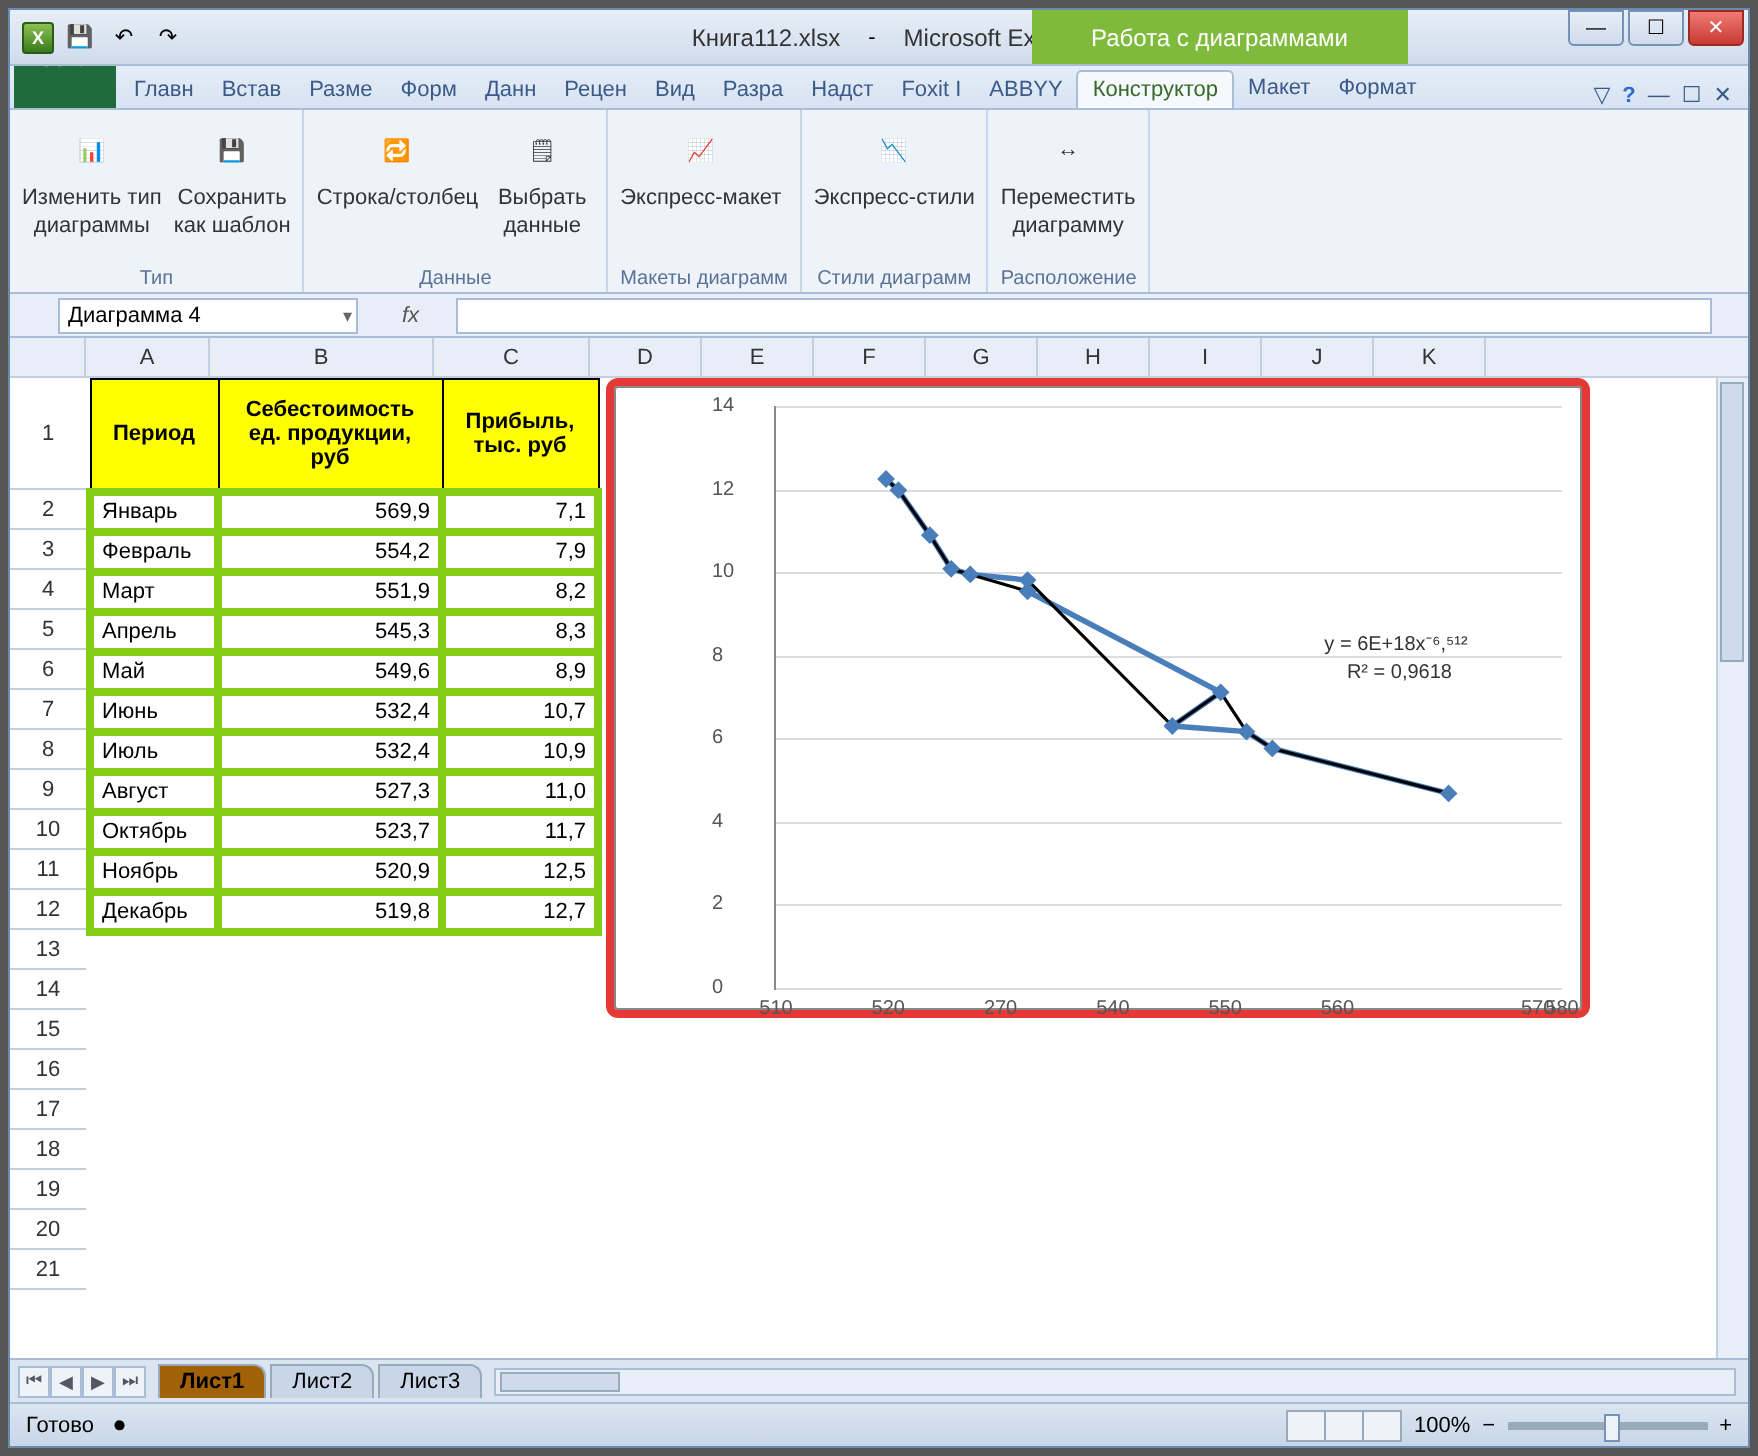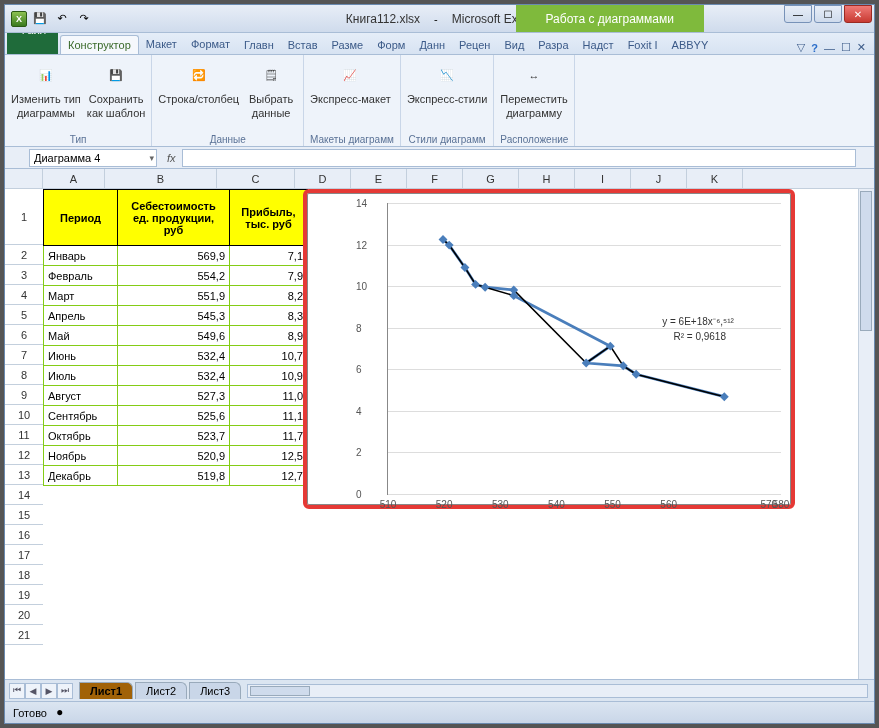--- a/index.html
+++ b/index.html
@@ -21,37 +21,37 @@
   .rtab.file { background: #1f6b3a; color: #fff; border-radius: 3px 3px 0 0; padding: 18px 12px; margin-right:2px; }
   .rtab.active { background: #f5f8fc; border: 1px solid #a9bdd6; border-bottom: none; border-radius: 3px 3px 0 0; color:#3a6a2a;}
   .ribbon-help { margin-left:auto; display:flex; gap:6px; padding-right:8px; align-items:center; color:#3b5a88;}
   .ribbon { height: 92px; background: #eef3fa; border-bottom: 1px solid #a9bdd6; display: flex; }
   .ribbon-group { border-right: 1px solid #c9d6e8; display:flex; flex-direction:column; padding: 4px 6px 1px; }
   .rg-body { flex:1; display:flex; gap:6px; align-items:flex-start; }
   .rg-label { font-size: 10px; color:#5a7296; text-align:center; padding-top:1px; }
   .big-btn { display:flex; flex-direction:column; align-items:center; width: auto; min-width:52px; font-size:11px; color:#333; text-align:center; gap:2px; }
   .big-btn .bic { width:32px; height:32px; display:flex; align-items:center; justify-content:center; }
   .formula-bar { height: 22px; background: #e8eef7; border-bottom: 1px solid #a9bdd6; display:flex; align-items:center; }
-  .name-box { width: 128px; border: 1px solid #a9bdd6; background:#fff; height:18px; margin: 0 4px 0 24px; display:flex; align-items:center; padding: 0 4px; font-size:11px; position:relative;}
+  .name-box { width: 150px; border: 1px solid #a9bdd6; background:#fff; height:18px; margin: 0 4px 0 24px; display:flex; align-items:center; padding: 0 4px; font-size:11px; position:relative;}
   .name-box::after { content:"▾"; position:absolute; right:2px; color:#666; font-size:9px;}
-  .fx-label { font-style: italic; color:#555; margin: 0 6px; font-size:11px;}
+  .fx-label { font-style: italic; color:#555; margin: 0 18px; font-size:11px;}
   .fx-input { flex:1; border:1px solid #a9bdd6; background:#fff; height:18px; margin-right:18px;}
   .grid-area { flex:1; display:flex; background:#fff; overflow:hidden; position:relative;}
   .colhead-row { height: 20px; background:#e8eef7; border-bottom:1px solid #c3cfdd; display:flex;}
   .corner { width:38px; height:20px; background:#e8eef7; border-right:1px solid #c3cfdd; border-bottom:1px solid #c3cfdd;}
   .colhead { border-right:1px solid #c3cfdd; text-align:center; font-size:11px; color:#333; line-height:20px; }
   .rowhead { height:20px; border-bottom:1px solid #c3cfdd; text-align:center; font-size:11px; color:#333; line-height:20px; }
   .rowhead.hdr { height:56px; line-height:56px;}
   .grid-body { flex:1; position:relative; }
   table.sheet { border-collapse: collapse; position:absolute; top:0; left:0; }
   .sheet td { border: 1px solid #d4d4d4; height:20px; font-size:11px; padding: 0 4px; background:#fff; }
   .sheet th { border: 1px solid #000; background: #ffff00; font-size:11px; font-weight:bold; text-align:center; padding: 2px 4px; height:56px;}
-  .sheet td.b { border:1px solid #84cc16; }
+  .sheet td.b { border:4px solid #84cc16; }
   .sheet td.num { text-align:right;}
-  .colA{width:74px;margin-left:20px;} .colB{width:112px;} .colC{width:78px;}
+  .colA{width:64px;margin-left:20px;} .colB{width:112px;} .colC{width:78px;}
   .chart-box { position:absolute; border: 4px solid #e53935; border-radius: 6px; background:#fff; box-shadow:inset 0 0 0 1px #888; }
   .chart-inner { position:absolute; inset:10px 10px 10px 80px; border-left:1px solid #888; border-bottom:1px solid #888;}
   .ytick { position:absolute; left:-32px; font-size:10px; color:#555; transform:translateY(-50%);}
   .xtick { position:absolute; bottom:-16px; font-size:10px; color:#555; transform:translateX(-50%);}
   .hgrid { position:absolute; left:0; right:0; border-top:1px solid #ddd;}
   .eq-text { position:absolute; font-size:10px; color:#333; }
   .sheet-tabs { height: 22px; background:#dbe5f1; border-top:1px solid #a9bdd6; display:flex; align-items:center; font-size:11px;}
   .sheet-nav { display:flex; gap:0; padding:0 4px;}
   .sheet-nav span{ width:16px; height:16px; border:1px solid #a9bdd6; background:#eef3fa; display:flex;align-items:center;justify-content:center; font-size:9px; color:#556;}
   .sheet-tab { padding:2px 10px; background:#c9d6e8; border:1px solid #9ab; border-bottom:none; margin-left:2px; border-radius:0 6px 0 0;}
@@ -88,37 +88,37 @@
     <div class="context-tab-label">Работа с диаграммами</div>
     <div class="win-controls">
       <div class="win-btn">—</div>
       <div class="win-btn">☐</div>
       <div class="win-btn close">✕</div>
     </div>
   </div>
 
   <div class="ribbon-tabs">
     <div class="rtab file">Файл</div>
-    <div id="ctx-tabs" style="display:flex;">
-        <div class="rtab active">Конструктор</div>
-        <div class="rtab">Макет</div>
-        <div class="rtab">Формат</div>
-      </div>
     <div id="std-tabs" style="display: flex;">
         <div class="rtab">Главн</div>
         <div class="rtab">Встав</div>
         <div class="rtab">Разме</div>
         <div class="rtab">Форм</div>
         <div class="rtab">Данн</div>
         <div class="rtab">Рецен</div>
         <div class="rtab">Вид</div>
         <div class="rtab">Разра</div>
         <div class="rtab">Надст</div>
         <div class="rtab">Foxit I</div>
         <div class="rtab">ABBYY</div>
+      </div>
+    <div id="ctx-tabs" style="display:flex;">
+        <div class="rtab active">Конструктор</div>
+        <div class="rtab">Макет</div>
+        <div class="rtab">Формат</div>
       </div>
     <div class="ribbon-help">
       <span>▽</span>
       <span style="color:#2a6dc9;font-weight:bold;">?</span>
       <span>—</span>
       <span>☐</span>
       <span>✕</span>
     </div>
   </div>
 
@@ -274,25 +274,20 @@
                 <td class="b">Июль</td>
                 <td class="b num">532,4</td>
                 <td class="b num">10,9</td>
               </tr>
               <tr>
                 <td class="b">Август</td>
                 <td class="b num">527,3</td>
                 <td class="b num">11,0</td>
               </tr>
               <tr>
-                <td class="b">Сентябрь</td>
-                <td class="b num">525,6</td>
-                <td class="b num">11,1</td>
-              </tr>
-              <tr>
                 <td class="b">Октябрь</td>
                 <td class="b num">523,7</td>
                 <td class="b num">11,7</td>
               </tr>
               <tr>
                 <td class="b">Ноябрь</td>
                 <td class="b num">520,9</td>
                 <td class="b num">12,5</td>
               </tr>
               <tr>
@@ -316,21 +311,21 @@
               <div class="hgrid" style="top: 42.8571%;"></div>
               <div class="ytick" style="top: 42.8571%;">8</div>
               <div class="hgrid" style="top: 28.5714%;"></div>
               <div class="ytick" style="top: 28.5714%;">10</div>
               <div class="hgrid" style="top: 14.2857%;"></div>
               <div class="ytick" style="top: 14.2857%;">12</div>
               <div class="hgrid" style="top: 0%;"></div>
               <div class="ytick" style="top: 0%;">14</div>
               <div class="xtick" style="left: 0%;">510</div>
               <div class="xtick" style="left: 14.2857%;">520</div>
-              <div class="xtick" style="left: 28.5714%;">530</div>
+              <div class="xtick" style="left: 28.5714%;">270</div>
               <div class="xtick" style="left: 42.8571%;">540</div>
               <div class="xtick" style="left: 57.1429%;">550</div>
               <div class="xtick" style="left: 71.4286%;">560</div>
               <div class="xtick" style="left: 85.7143%; margin-left: 44px;">570</div>
               <div class="xtick" style="left: 100%;">580</div>
               <svg class="spark" viewBox="0 0 100 100" preserveAspectRatio="none">
                 <polyline points="85.57142857142854,49.28571428571429 63.14285714285721,43.57142857142857 59.85714285714282,41.42857142857144 50.42857142857137,40.714285714285715 56.571428571428605,36.42857142857142 31.999999999999968,23.571428571428584 31.999999999999968,22.14285714285714 24.71428571428565,21.42857142857143 22.285714285714317,20.714285714285722 19.571428571428637,16.42857142857143 15.57142857142854,10.714285714285708 13.999999999999934,9.285714285714292" fill="none" stroke="#4a7ebb" stroke-width="0.7"></polyline>
                 <polyline points="13.999999999999934,9.285714285714292 15.57142857142854,10.714285714285708 19.571428571428637,16.42857142857143 22.285714285714317,20.714285714285722 24.71428571428565,21.42857142857143 31.999999999999968,23.571428571428584 31.999999999999968,22.14285714285714 50.42857142857137,40.714285714285715 56.571428571428605,36.42857142857142 59.85714285714282,41.42857142857144 63.14285714285721,43.57142857142857 85.57142857142854,49.28571428571429" fill="none" stroke="#000" stroke-width="0.4"></polyline>
                 <rect x="84.77142857142854" y="48.485714285714295" width="1.6" height="1.6" fill="#4a7ebb" transform="rotate(45 85.57142857142854 49.28571428571429)"></rect>
                 <rect x="62.34285714285721" y="42.77142857142857" width="1.6" height="1.6" fill="#4a7ebb" transform="rotate(45 63.14285714285721 43.57142857142857)"></rect>
@@ -367,15 +362,26 @@
     <div class="sheet-tab">Лист2</div>
     <div class="sheet-tab">Лист3</div>
     <div class="hscroll">
         <div class="thumb"></div>
       </div>
   </div>
 
   <div class="statusbar">
     <span>Готово</span>
     <span>⏺</span>
+    <div class="zoom">
+      <div class="view-btns">
+          <span></span>
+          <span></span>
+          <span></span>
+        </div>
+      <span>100%</span>
+      <span>−</span>
+      <div class="zoom-slider"></div>
+      <span>+</span>
+    </div>
   </div>
 
 </div>
 
 </body></html>

